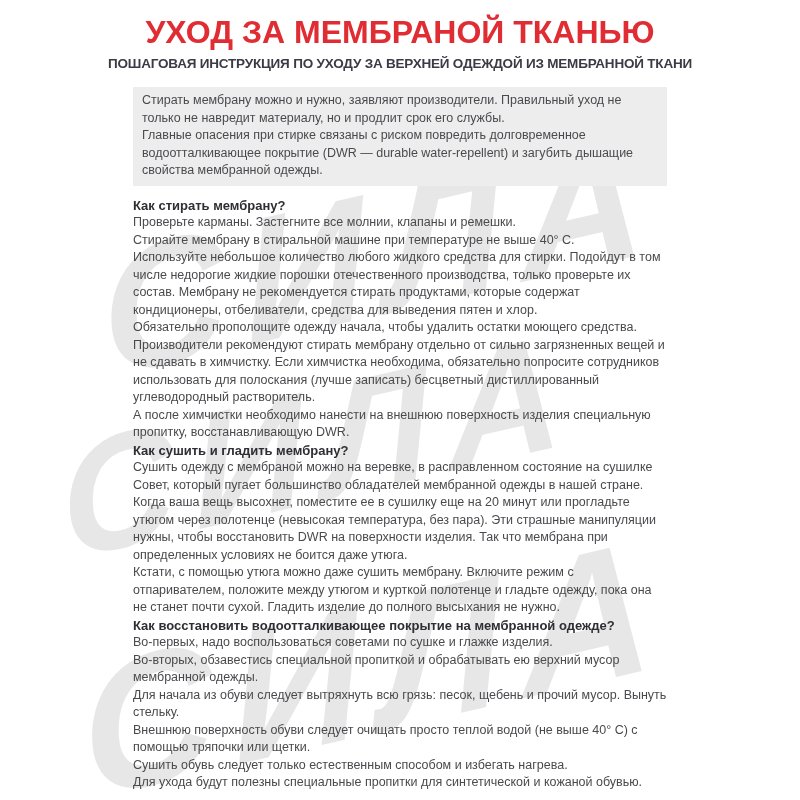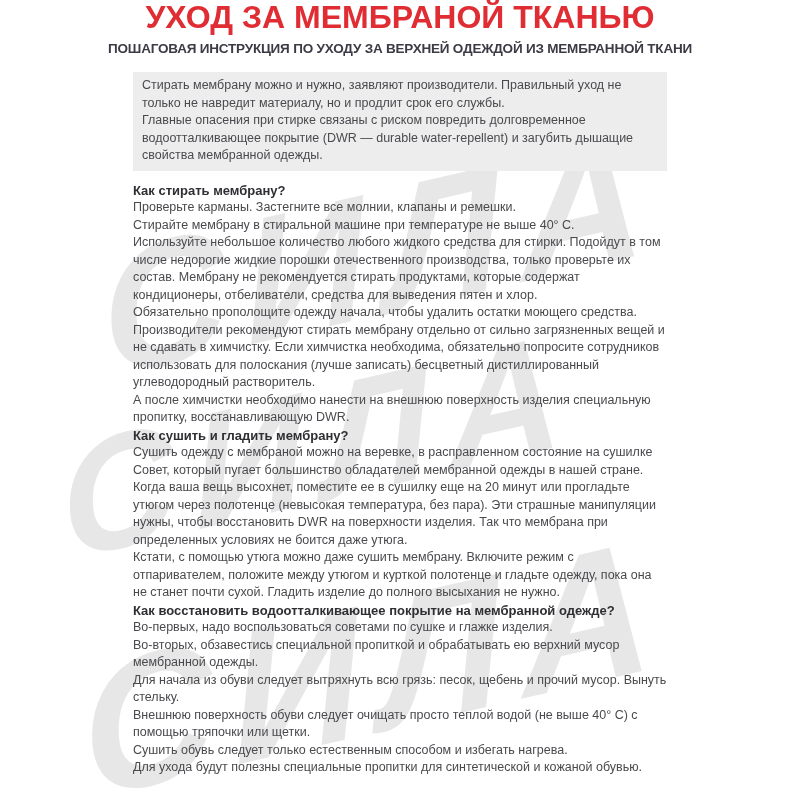--- a/index.html
+++ b/index.html
@@ -26,21 +26,21 @@
     transform: rotate(-13deg) skewX(-8deg);
     line-height: 1;
     user-select: none;
   }
   .wm1 { top: 165px; left: 95px; }
   .wm2 { top: 365px; left: 55px; font-size: 160px; }
   .wm3 { top: 575px; left: 75px; font-size: 185px; }
 
   .content { position: relative; z-index: 1; }
 
-  header { width: 800px; text-align: center; }
+  header { width: 800px; text-align: center; padding-top: 15px; }
   h1.title {
     margin: 0;
     font-size: 32px;
     line-height: 34px;
     font-weight: bold;
     color: var(--accent, #e02d34);
     letter-spacing: 0px;
   }
   h2.subtitle {
     margin: 7px 0 0 0;

